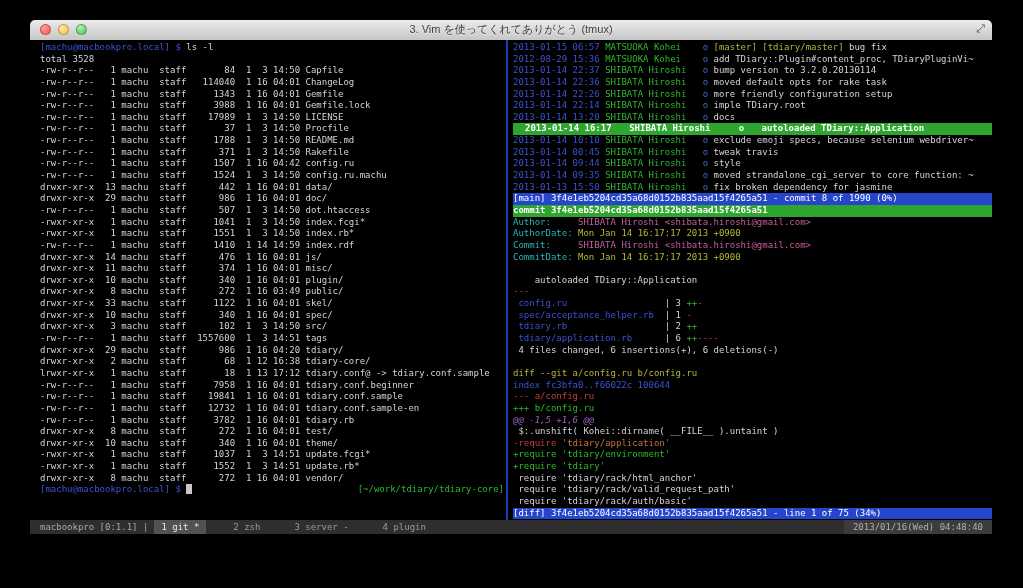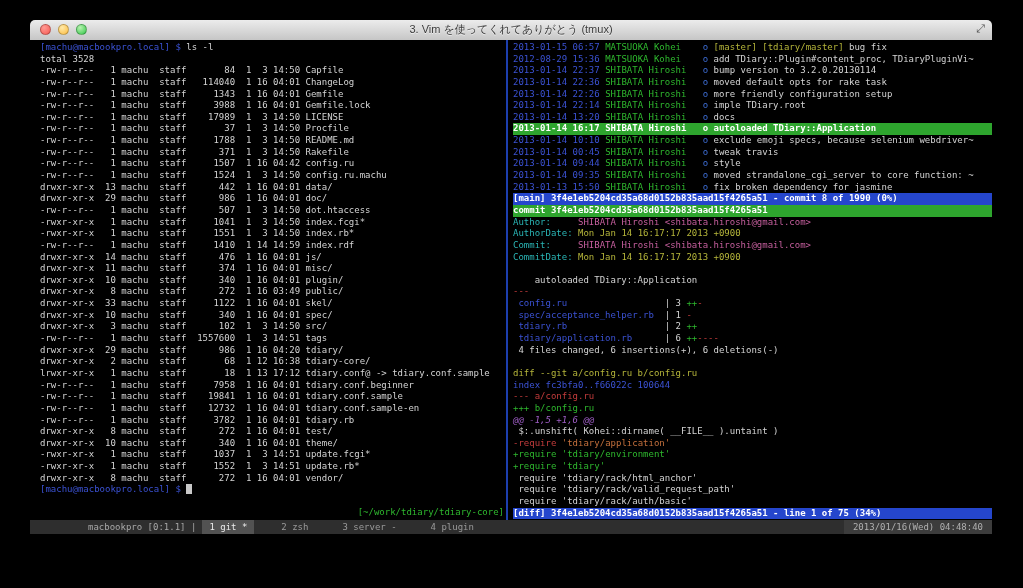--- a/index.html
+++ b/index.html
@@ -30,29 +30,29 @@
   .blue,.date,.file,.graph{color:#3b52d4;}
   .graph{color:#3e6fd8;}
   .author,.green,.plus{color:#2eb82e;}
   .ref,.yellow{color:#b5b53a;}
   .cyan{color:#2ab5b5;}
   .magenta{color:#c65f9e;}
   .red,.minus{color:#c43c3c;}
   .purple{color:#a05fc8;font-style:italic;}
   .orange{color:#c4703c;}
   .cursor{background:#c8c8c8;color:#c8c8c8;}
-  .right{position:absolute;right:2px;margin-top:23px;}
-  .bg-blue{background:#2546cc;color:#fff;font-weight:bold;}
+  .right{position:absolute;right:2px;}
+  .bg-blue{background:#2546cc;color:#fff;font-weight:normal;}
   .bg-blue span{color:#fff;}
   .bg-green{background:#2ea52e;color:#fff;font-weight:bold;}
   .bg-green span{color:#fff;}
   .bg-sel{background:#2ea52e;color:#fff;font-weight:bold;}
-  .bg-sel span{color:#fff;}
+  .bg-sel span{color:#fff;padding-left:12px;}
   .tmuxbar{position:absolute;left:0;right:0;top:480px;height:14px;background:#2e2e2e;
-           color:#999;font-size:9px;line-height:14px;display:flex;align-items:stretch;padding-left:48px;}
+           color:#999;font-size:9px;line-height:14px;display:flex;align-items:stretch;}
   .tmux-host{padding:0 6px 0 10px;color:#a8a8a8;}
   .tmux-win{padding:0 7px;margin-right:20px;color:#9a9a9a;cursor:pointer;}
   .tmux-win.active{background:#525252;color:#ececec;}
   .tmux-spacer{flex:1;}
   .tmux-clock{background:#3c3c3c;color:#b0b0b0;padding:0 9px;}
 </style>
 </head>
 <body>
 
 <div class="window">

